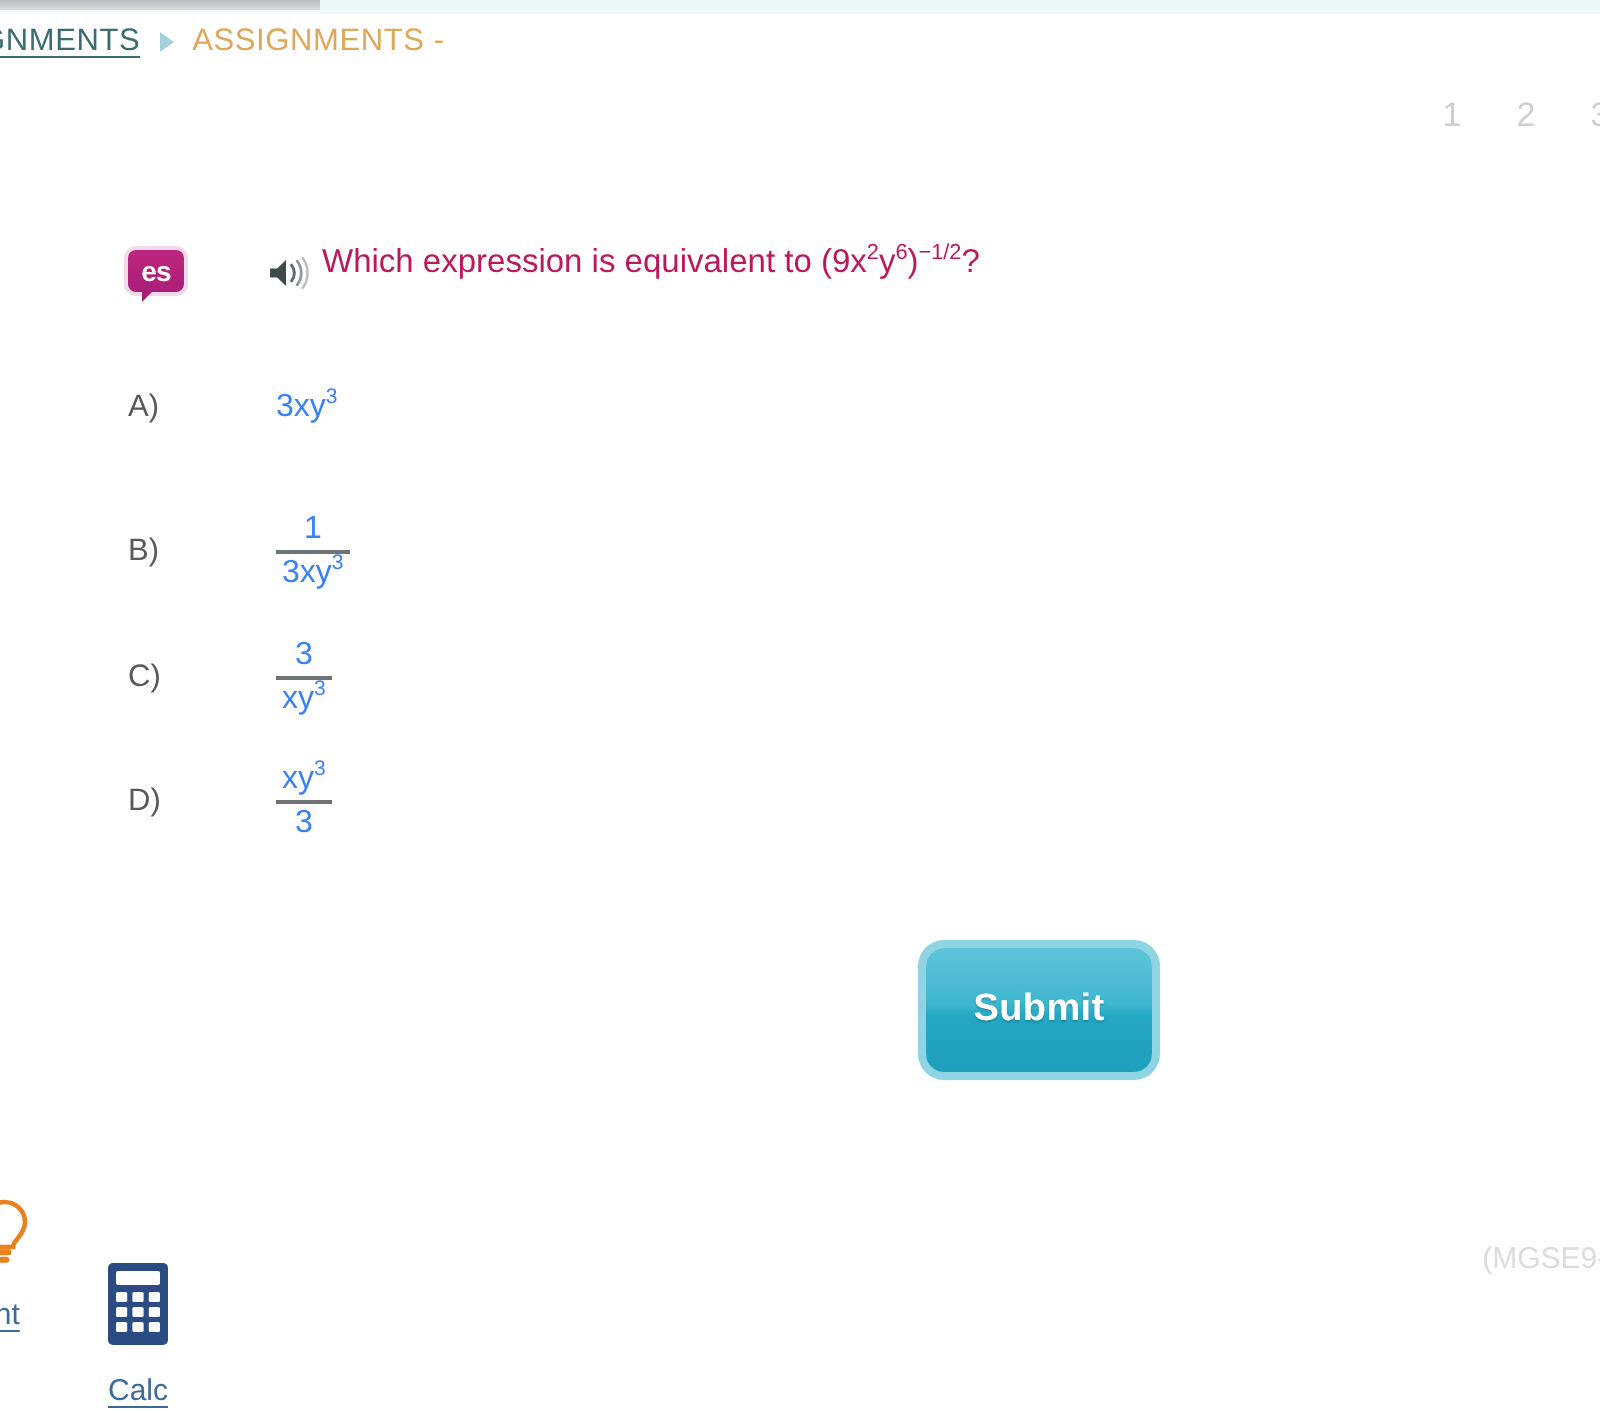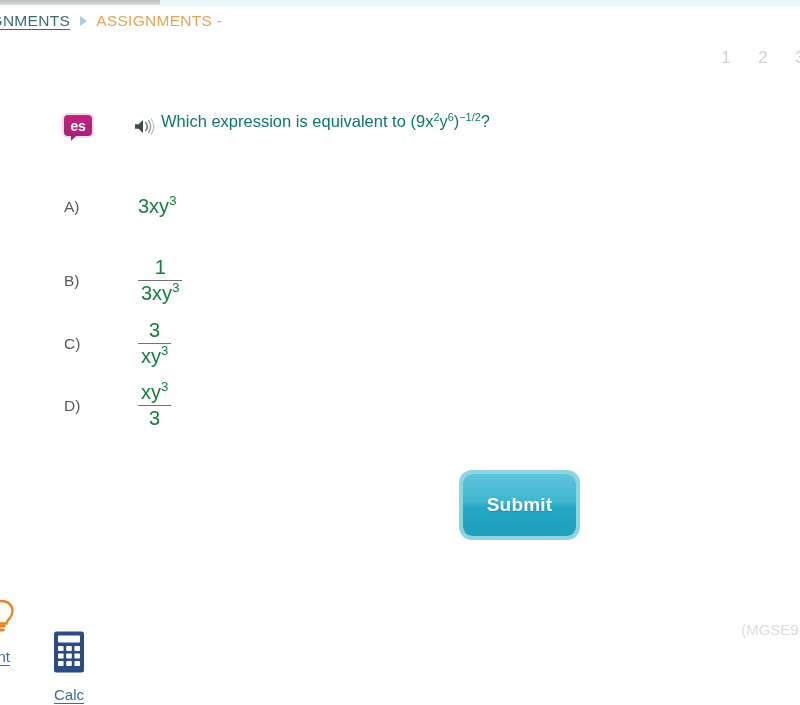--- a/index.html
+++ b/index.html
@@ -78,21 +78,21 @@
     font-size: 17px;
     color: #cfcfcf;
     cursor: pointer;
     width: 16px;
     text-align: center;
   }
 
   
   #question-row {
     position: absolute;
-    left: 64px; top: 112px;
+    left: 64px; top: 122px;
     display: flex;
     align-items: flex-start;
   }
   #es-badge {
     position: relative;
     width: 28px; height: 21px;
     border-radius: 4px;
     background: linear-gradient(to bottom, #c0267e, #a81f78);
     box-shadow: 0 0 0 2px #f2dbe9;
     flex: 0 0 auto;
@@ -119,43 +119,43 @@
 
   #speaker-icon {
     margin-left: 42px;
     margin-top: 6px;
     flex: 0 0 auto;
   }
 
   #question-text {
     margin-left: 6px;
     font-size: 16.5px;
-    color: #0f766e;
+    color: #be185d;
     line-height: 1.2;
     white-space: nowrap;
   }
   sup { font-size: .66em; vertical-align: super; line-height: 0; }
 
   
   .choice {
     position: absolute;
     left: 64px;
     display: flex;
     align-items: center;
     cursor: pointer;
   }
   .choice-letter {
     font-size: 15.5px;
     color: #555a5c;
     width: 74px;
     flex: 0 0 auto;
   }
   .choice-body {
-    font-size: 20px;
-    color: #15803d;
+    font-size: 16px;
+    color: #3b82f6;
     line-height: 1.15;
   }
   .frac {
     display: inline-flex;
     flex-direction: column;
     align-items: center;
     vertical-align: middle;
   }
   .frac .num {
     padding: 0 3px 1px 3px;

